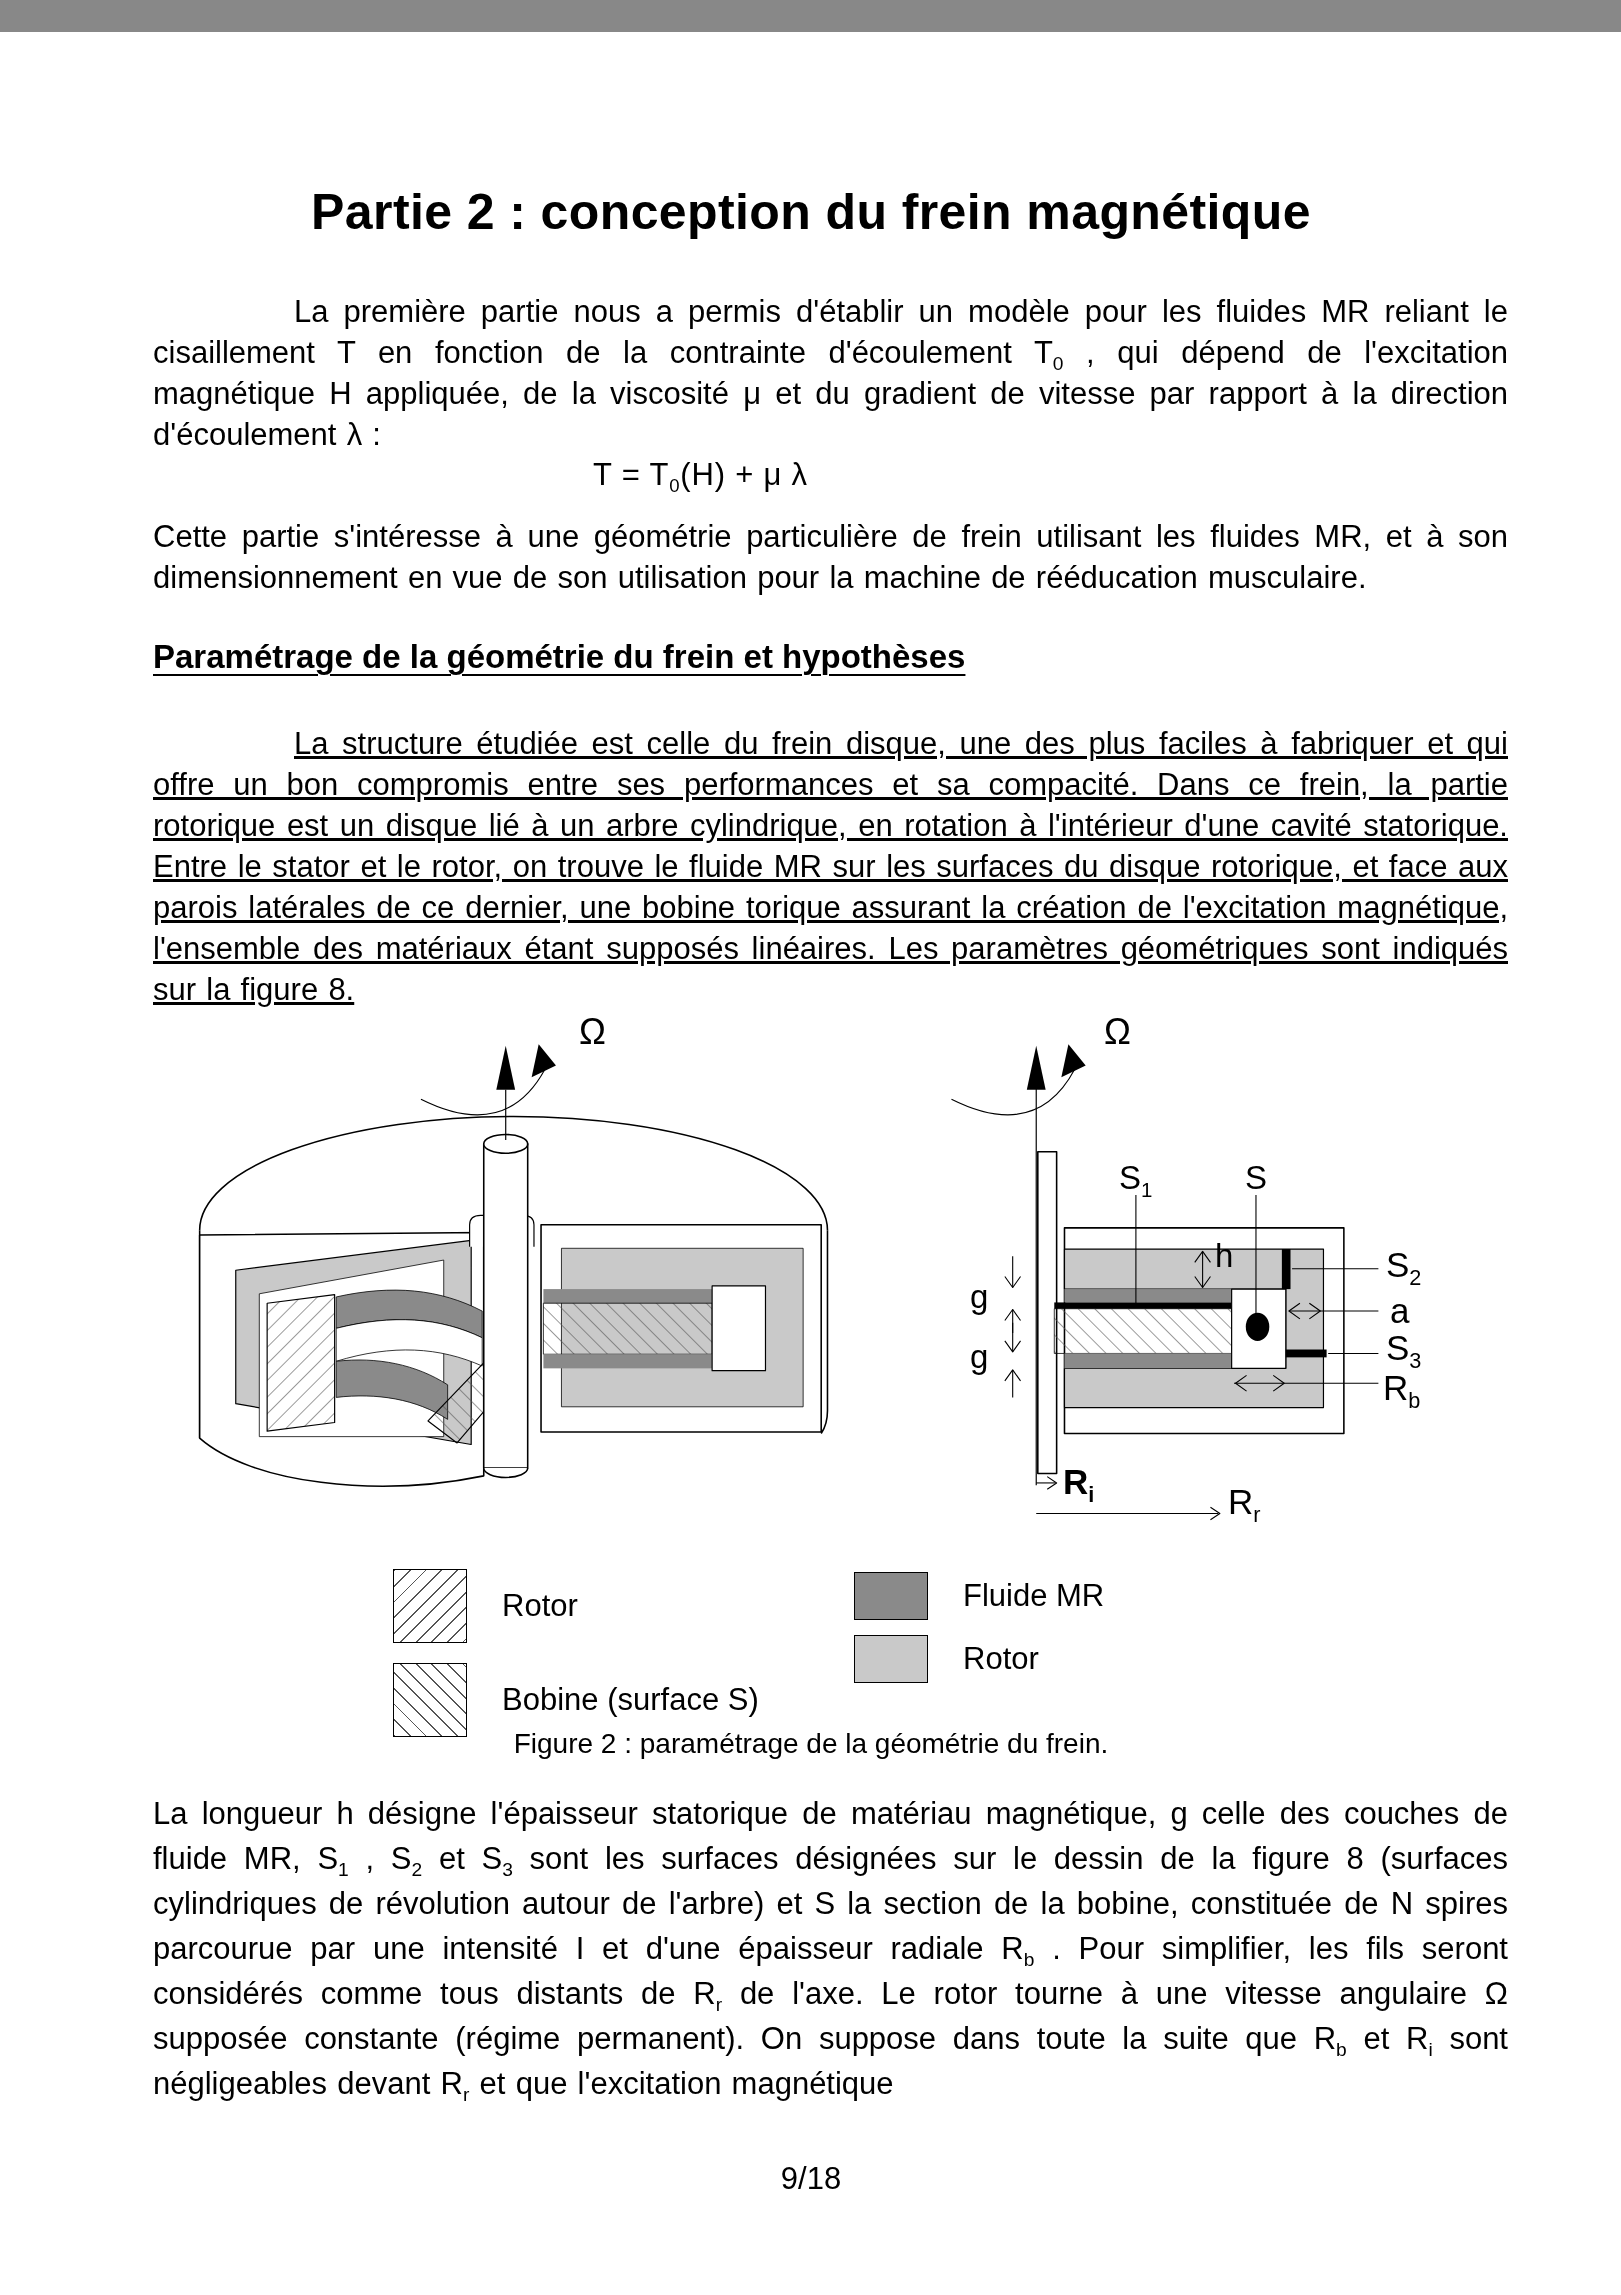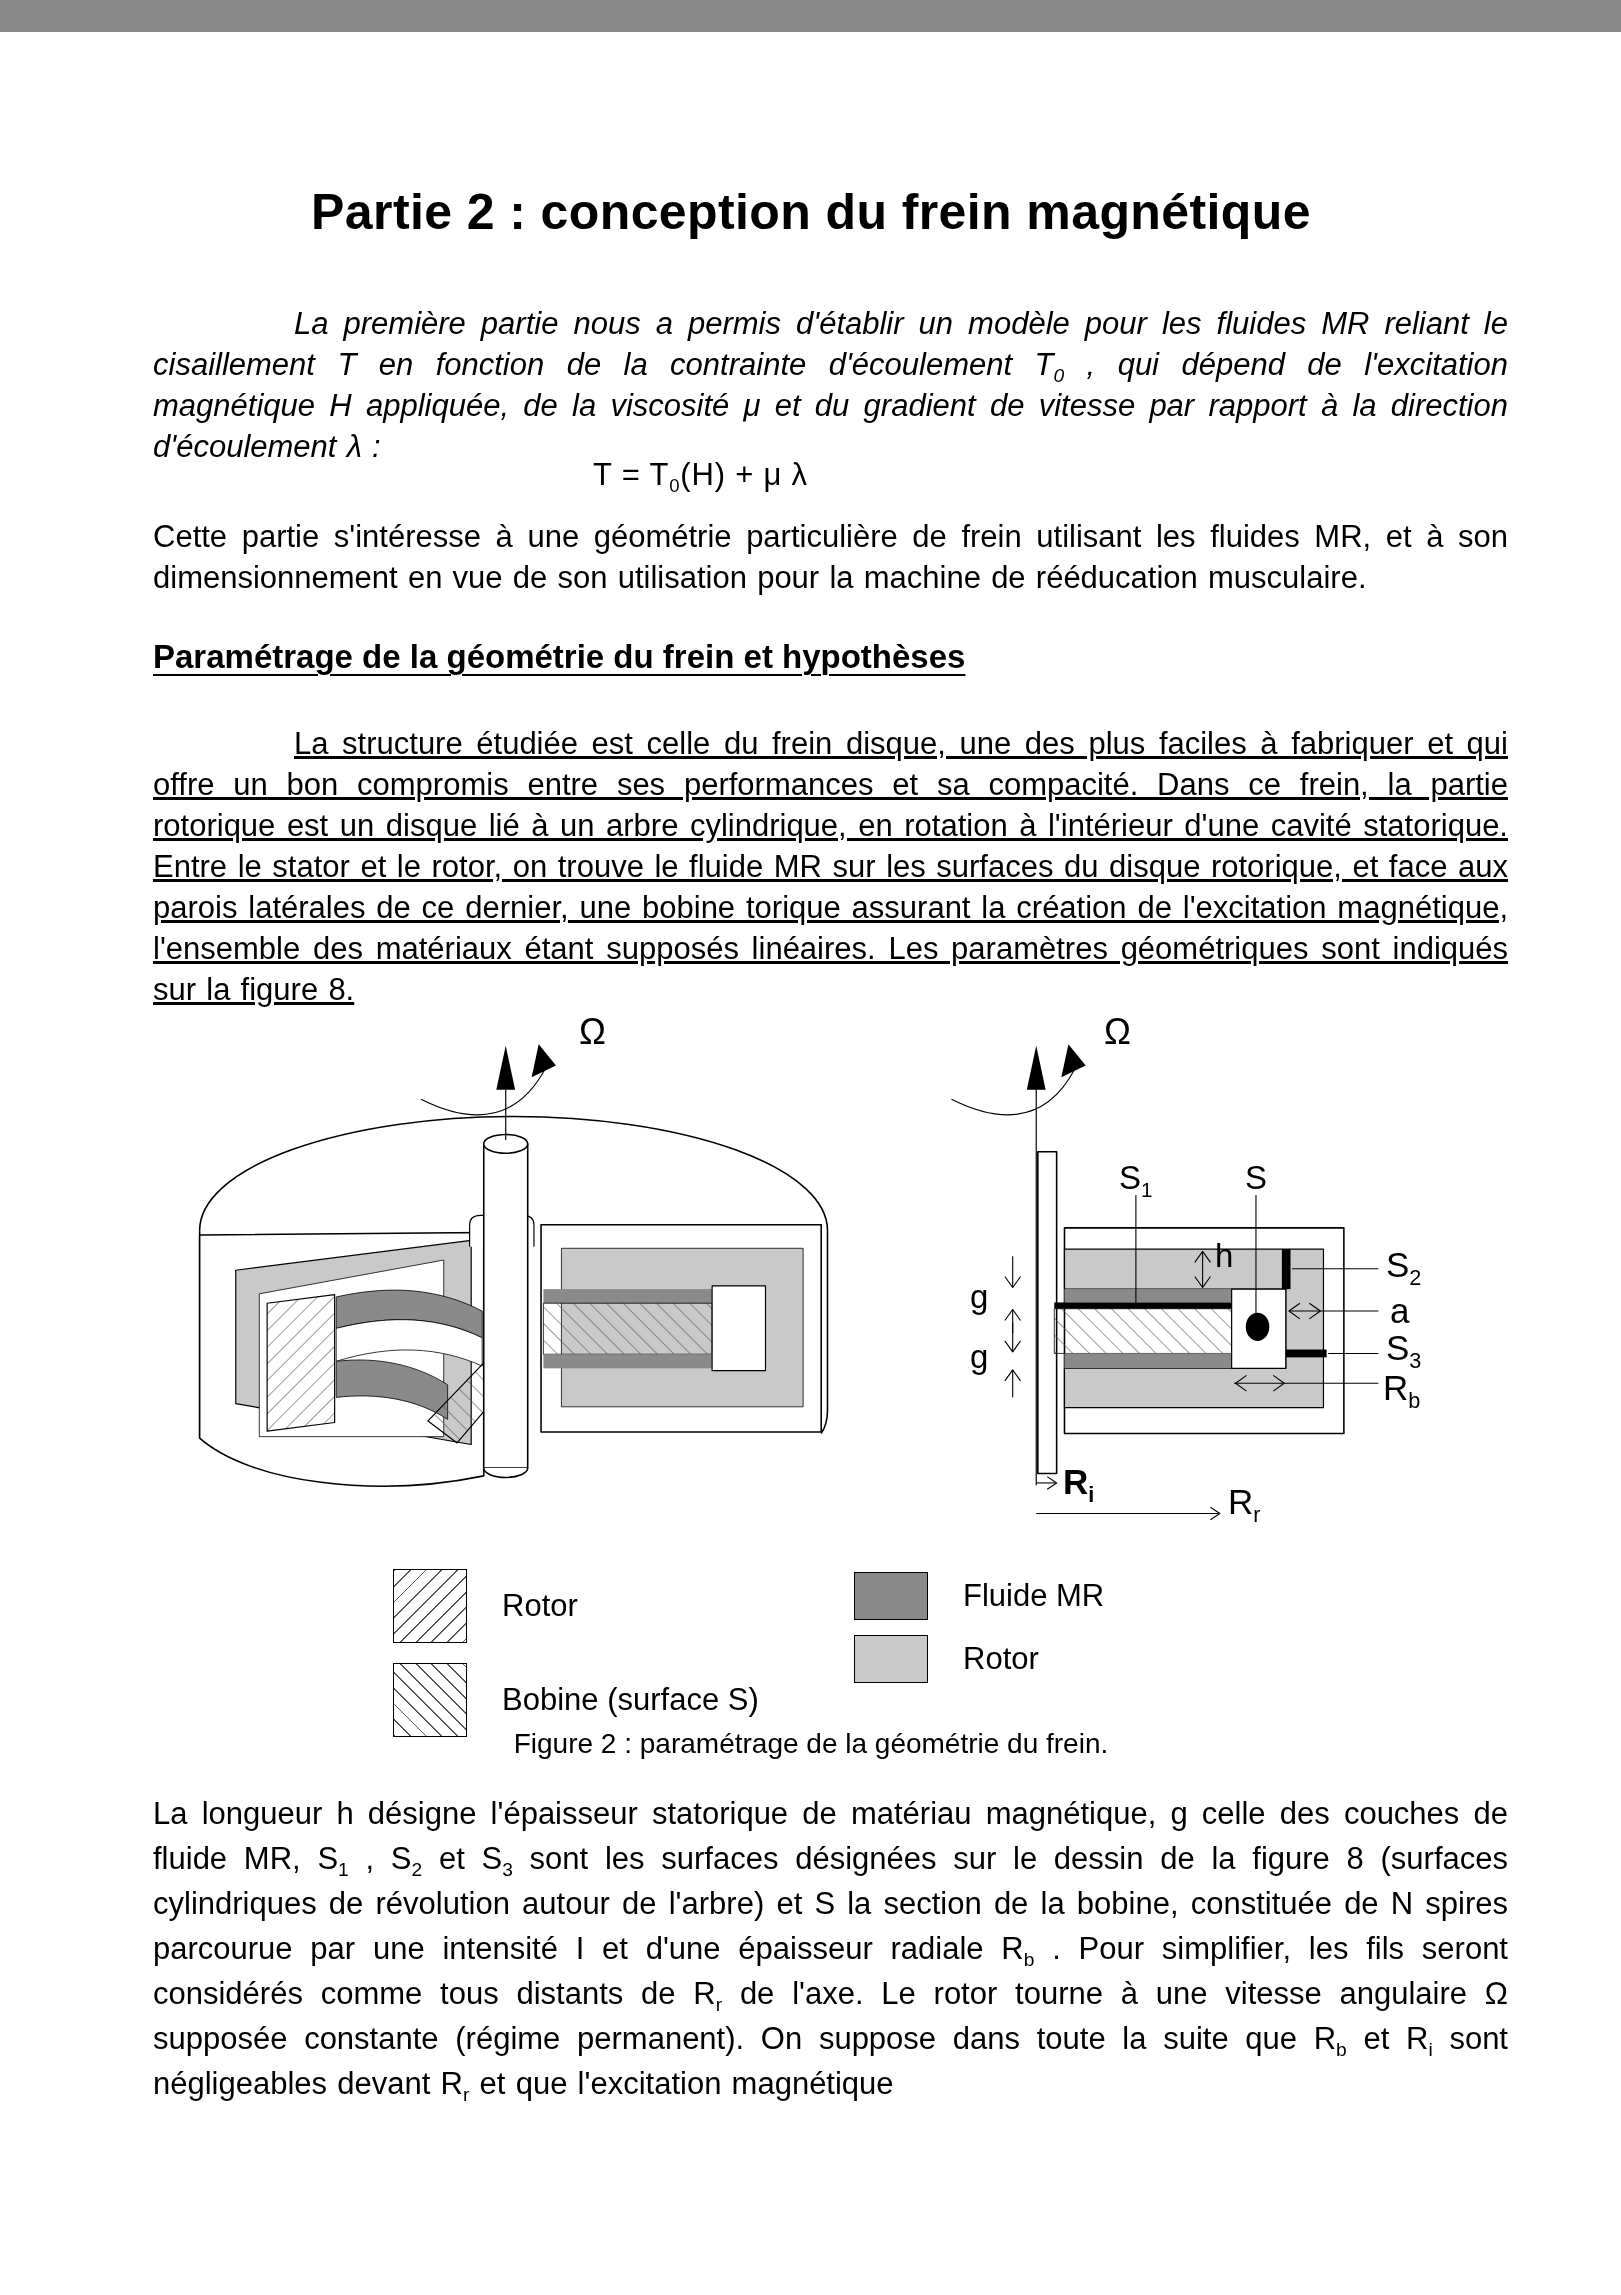--- a/index.html
+++ b/index.html
@@ -12,21 +12,21 @@
   .abs{position:absolute;}
   .doc-title{
     top:151px; left:0; width:1622px; text-align:center;
     font-size:50px; font-weight:bold; letter-spacing:0.4px;
   }
   .body-text{
     left:153px; width:1355px; font-size:31px; line-height:41px;
     text-align:justify; word-spacing:1.6px;
   }
   .indent{text-indent:141px;}
-  .p1{top:271px;font-style:italic;}
+  .p1{top:259px;}
   .p2{top:484px;}
   .p3{top:691px;text-decoration:underline;}
   .p4{top:1759px; line-height:45px;}
   .formula{
     top:425px; left:0; width:1401px; text-align:center;
     font-size:31px; letter-spacing:0.8px;
   }
   .formula sub{font-size:60%;}
   .section-heading{
     top:606px; left:153px; font-size:33px; font-weight:bold;
@@ -196,15 +196,16 @@
     <div class="legend-item" style="left:854px; top:630px;">
       <div class="sw rect stator"></div>
       <div class="legend-label">Rotor</div>
     </div>
   </div>
 
   <div class="abs fig-caption">Figure 2 : paramétrage de la géométrie du frein.</div>
 
   <div class="abs body-text p4">La longueur h désigne l'épaisseur statorique de matériau magnétique, g celle des couches de fluide MR,  S<sub>1</sub> ,  S<sub>2</sub>  et  S<sub>3</sub>  sont les surfaces désignées sur le dessin de la figure 8 (surfaces cylindriques de révolution autour de l'arbre) et S la section de la bobine, constituée de N spires parcourue par une intensité I et d'une épaisseur radiale  R<sub>b</sub> . Pour simplifier, les fils seront considérés comme tous distants de  R<sub>r</sub>  de l'axe. Le rotor tourne à une vitesse angulaire  Ω  supposée constante (régime permanent). On suppose dans toute la suite que  R<sub>b</sub>  et  R<sub>i</sub>  sont négligeables devant  R<sub>r</sub>  et que l'excitation magnétique</div>
 
+  <div class="abs page-number">9/18</div>
 
 </div>
 
 
 </body></html>

